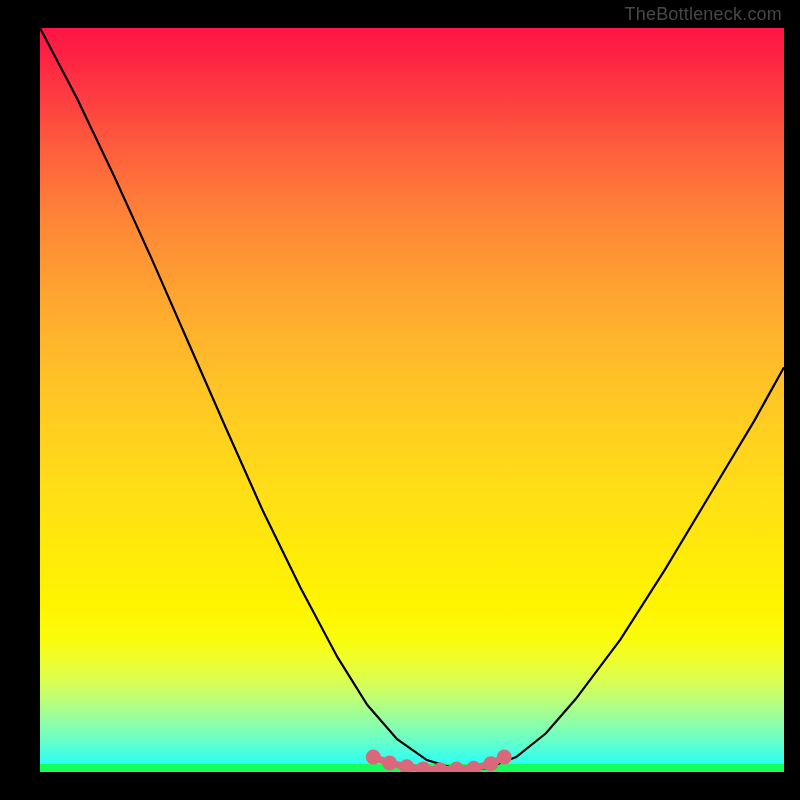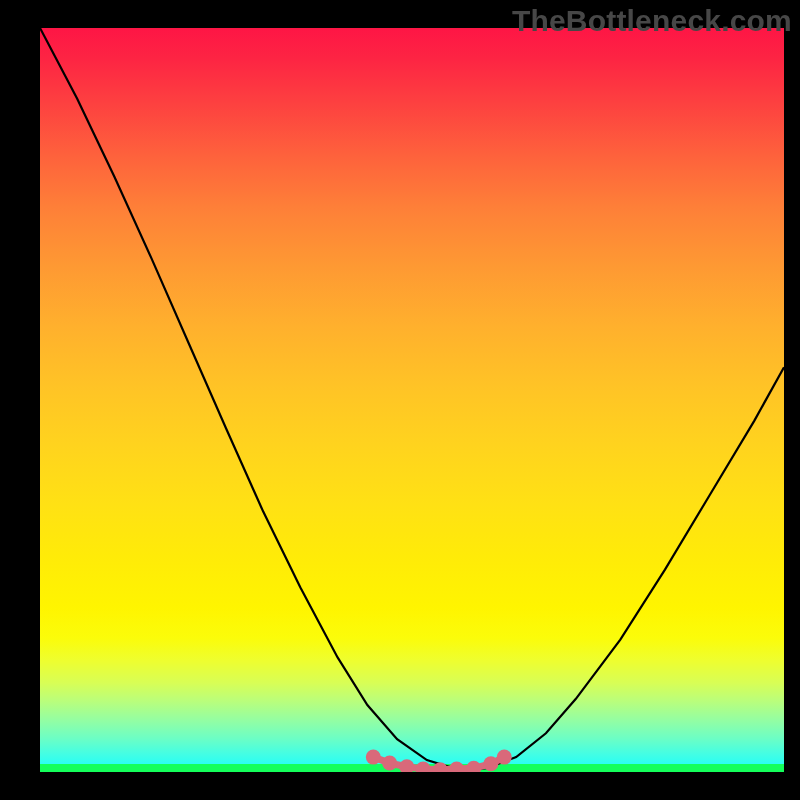--- a/index.html
+++ b/index.html
@@ -13,24 +13,24 @@
   }
   .frame {
     position: relative;
     width: 800px;
     height: 800px;
     background: #000;
   }
   .watermark {
     position: absolute;
     top: 4px;
-    right: 8px;
+    right: 18px;
     color: #474747;
-    font-size: 30px;
-    font-weight: 700;
+    font-size: 18px;
+    font-weight: 400;
     letter-spacing: 0.2px;
     z-index: 10;
   }
   .plot {
     position: absolute;
     left: 40px;
     top: 28px;
     width: 744px;
     height: 744px;
     overflow: hidden;

